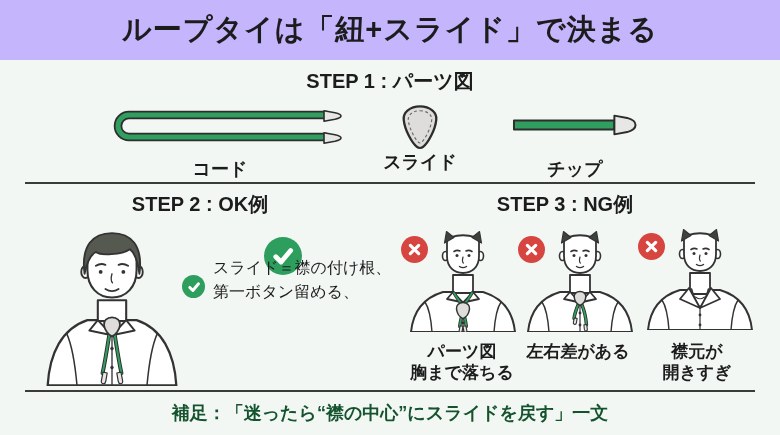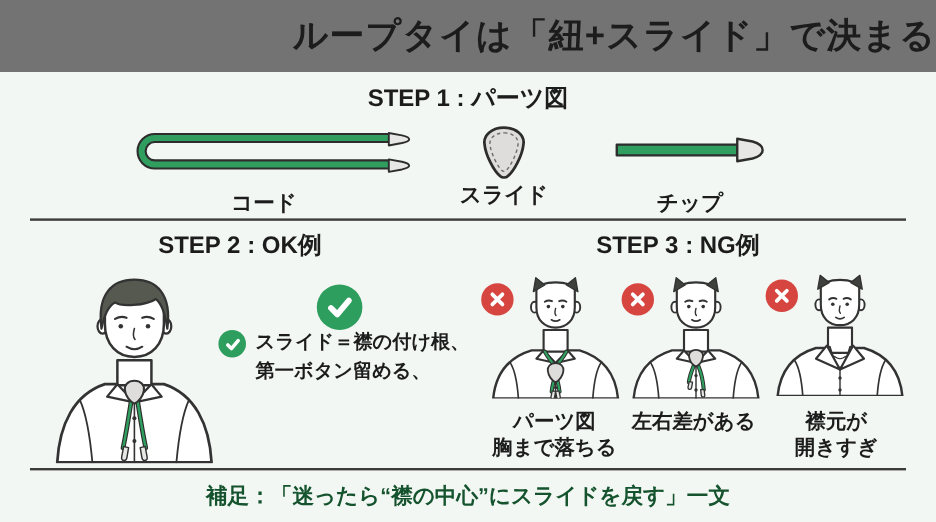--- a/index.html
+++ b/index.html
@@ -7,21 +7,21 @@
     font-family:"Liberation Sans","DejaVu Sans",sans-serif;
     background:#e9ece9;
   }
   .canvas{
     position:relative;width:780px;height:435px;margin:0 auto;
     background:#f3f7f4;overflow:hidden;color:#1f1f1f;
   }
   
   .header{
     position:absolute;left:0;top:0;width:780px;height:60px;
-    background:#737373;display:flex;align-items:center;justify-content:flex-end;
+    background:#c4b5fd;display:flex;align-items:center;justify-content:center;
   }
   .header-title{font-size:29px;font-weight:800;letter-spacing:1px;color:#1c1c1c;}
 
   
   .sec-title{position:absolute;font-weight:800;color:#1c1c1c;text-align:center;}
   .step1-title{left:0;top:68;width:780px;top:68px;font-size:20px;}
   .step2-title{left:20px;top:191px;width:360px;font-size:20px;}
   .step3-title{left:400px;top:191px;width:330px;font-size:20px;}
 
   
@@ -44,22 +44,22 @@
   .badge{position:absolute;border-radius:50%;display:flex;align-items:center;justify-content:center;}
   .badge svg{display:block;}
   .check-badge{background:#2e9e5e;}
   .check-badge-large{left:264px;top:237px;width:38px;height:38px;}
   .check-badge-small{left:182px;top:275px;width:23px;height:23px;}
   .x-badge{background:#d6453f;width:27px;height:27px;}
   .x-badge-1{left:401px;top:236px;}
   .x-badge-2{left:518px;top:236px;}
   .x-badge-3{left:638px;top:233px;}
   .ok-note{
-    position:absolute;left:213px;top:274px;width:185px;
-    font-size:16px;font-weight:700;line-height:24px;color:#1c1c1c;
+    position:absolute;left:213px;top:256px;width:185px;
+    font-size:16px;font-weight:400;line-height:24px;color:#1c1c1c;
   }
 
   
   .ng-figure{position:absolute;width:112px;height:102px;}
   .ng-fig-1{left:407px;top:230px;}
   .ng-fig-2{left:524px;top:230px;}
   .ng-fig-3{left:644px;top:228px;}
   .ng-caption{
     position:absolute;top:341px;text-align:center;
     font-size:17px;font-weight:800;line-height:21px;color:#1c1c1c;

